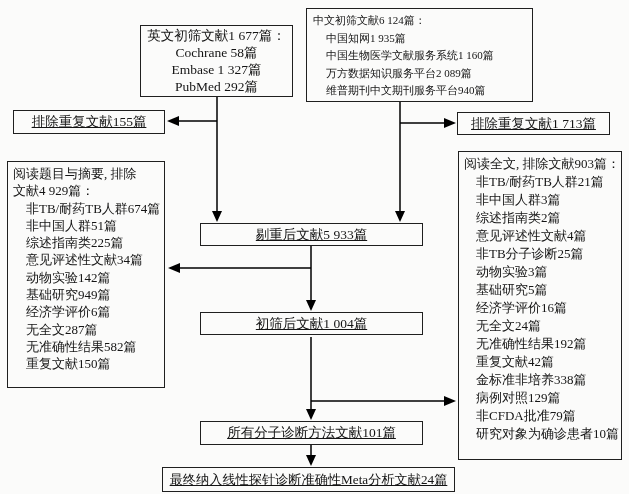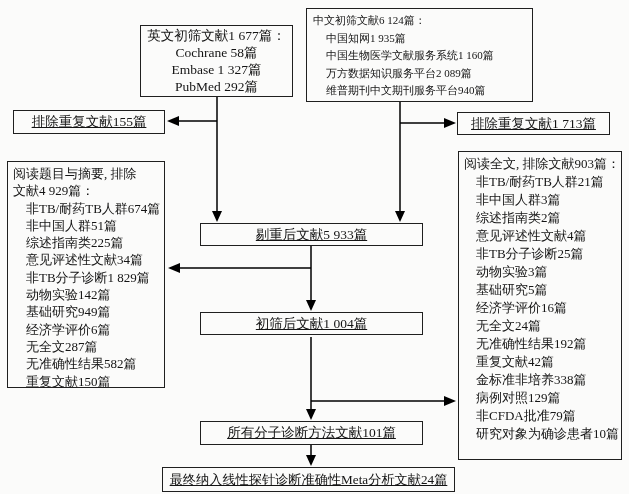--- a/index.html
+++ b/index.html
@@ -87,21 +87,20 @@
 <div class="box single" id="box-dup-en">排除重复文献155篇</div>
 <div class="box single" id="box-dup-cn">排除重复文献1 713篇</div>
 
 <div class="box" id="box-left-list">
   <div class="li">阅读题目与摘要, 排除</div>
   <div class="li">文献4 929篇：</div>
   <div class="li sub">非TB/耐药TB人群674篇</div>
   <div class="li sub">非中国人群51篇</div>
   <div class="li sub">综述指南类225篇</div>
   <div class="li sub">意见评述性文献34篇</div>
-  <div class="li sub">非TB分子诊断1 829篇</div>
   <div class="li sub">动物实验142篇</div>
   <div class="li sub">基础研究949篇</div>
   <div class="li sub">经济学评价6篇</div>
   <div class="li sub">无全文287篇</div>
   <div class="li sub">无准确性结果582篇</div>
   <div class="li sub">重复文献150篇</div>
 </div>
 
 <div class="box" id="box-right-list">
   <div class="li">阅读全文, 排除文献903篇：</div>

